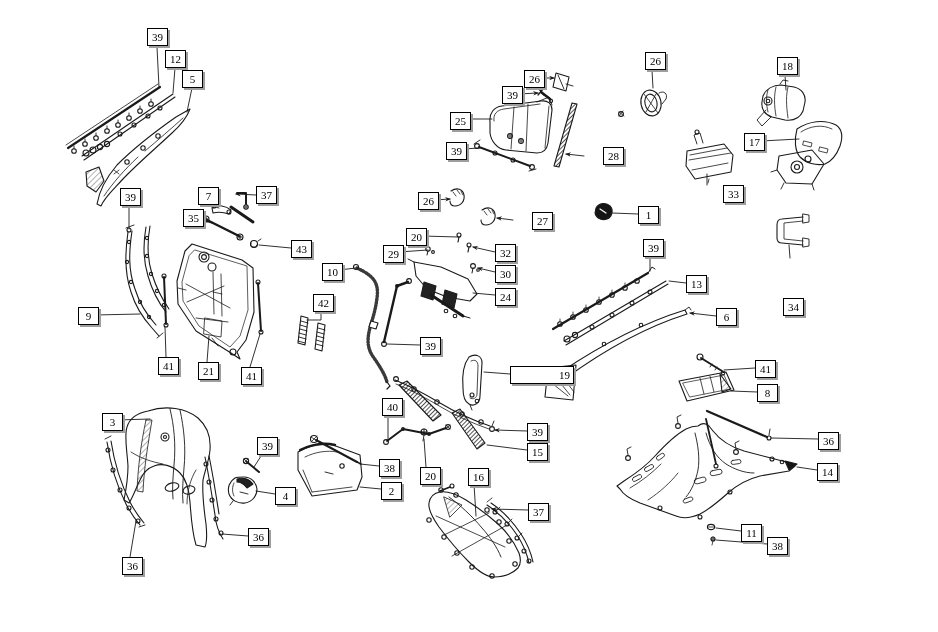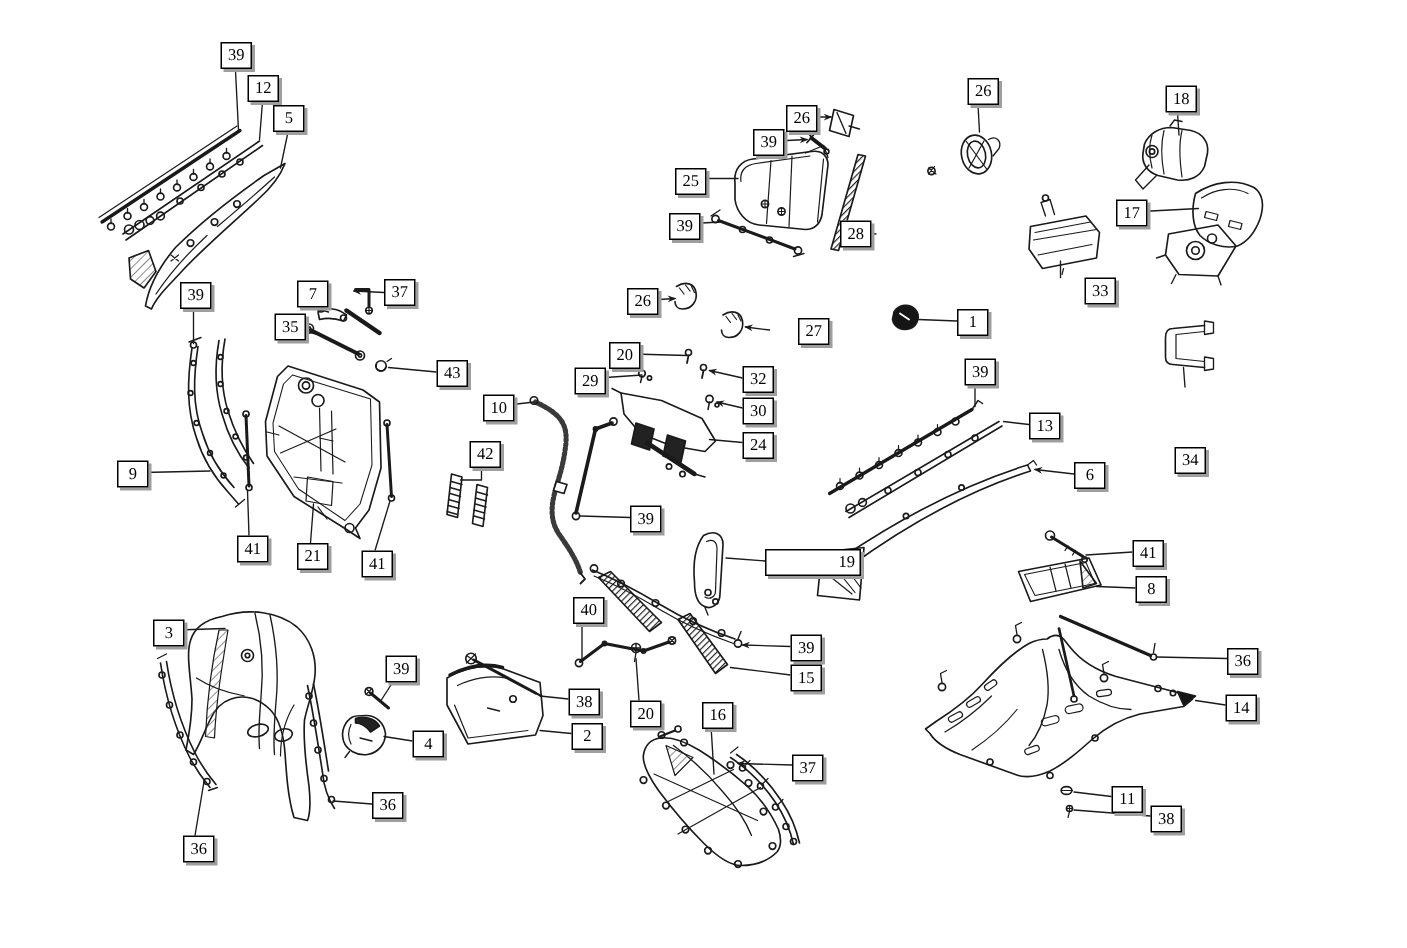--- a/index.html
+++ b/index.html
@@ -561,21 +561,21 @@
       <div class="plabel" style="left: 241px; top: 367px;">41</div>
       <div class="plabel" style="left: 102px; top: 413px;">3</div>
       <div class="plabel" style="left: 257px; top: 437px;">39</div>
       <div class="plabel" style="left: 275px; top: 487px;">4</div>
       <div class="plabel" style="left: 248px; top: 528px;">36</div>
       <div class="plabel" style="left: 122px; top: 557px;">36</div>
       <div class="plabel" style="left: 450px; top: 112px;">25</div>
       <div class="plabel" style="left: 524px; top: 70px;">26</div>
       <div class="plabel" style="left: 502px; top: 86px;">39</div>
       <div class="plabel" style="left: 446px; top: 142px;">39</div>
-      <div class="plabel" style="left: 560px; top: 147px;">28</div>
+      <div class="plabel" style="left: 603px; top: 147px;">28</div>
       <div class="plabel" style="left: 645px; top: 52px;">26</div>
       <div class="plabel" style="left: 418px; top: 192px;">26</div>
       <div class="plabel" style="left: 532px; top: 212px;">27</div>
       <div class="plabel" style="left: 406px; top: 228px;">20</div>
       <div class="plabel" style="left: 383px; top: 245px;">29</div>
       <div class="plabel" style="left: 495px; top: 244px;">32</div>
       <div class="plabel" style="left: 495px; top: 265px;">30</div>
       <div class="plabel" style="left: 495px; top: 288px;">24</div>
       <div class="plabel" style="left: 322px; top: 263px;">10</div>
       <div class="plabel" style="left: 313px; top: 294px;">42</div>

